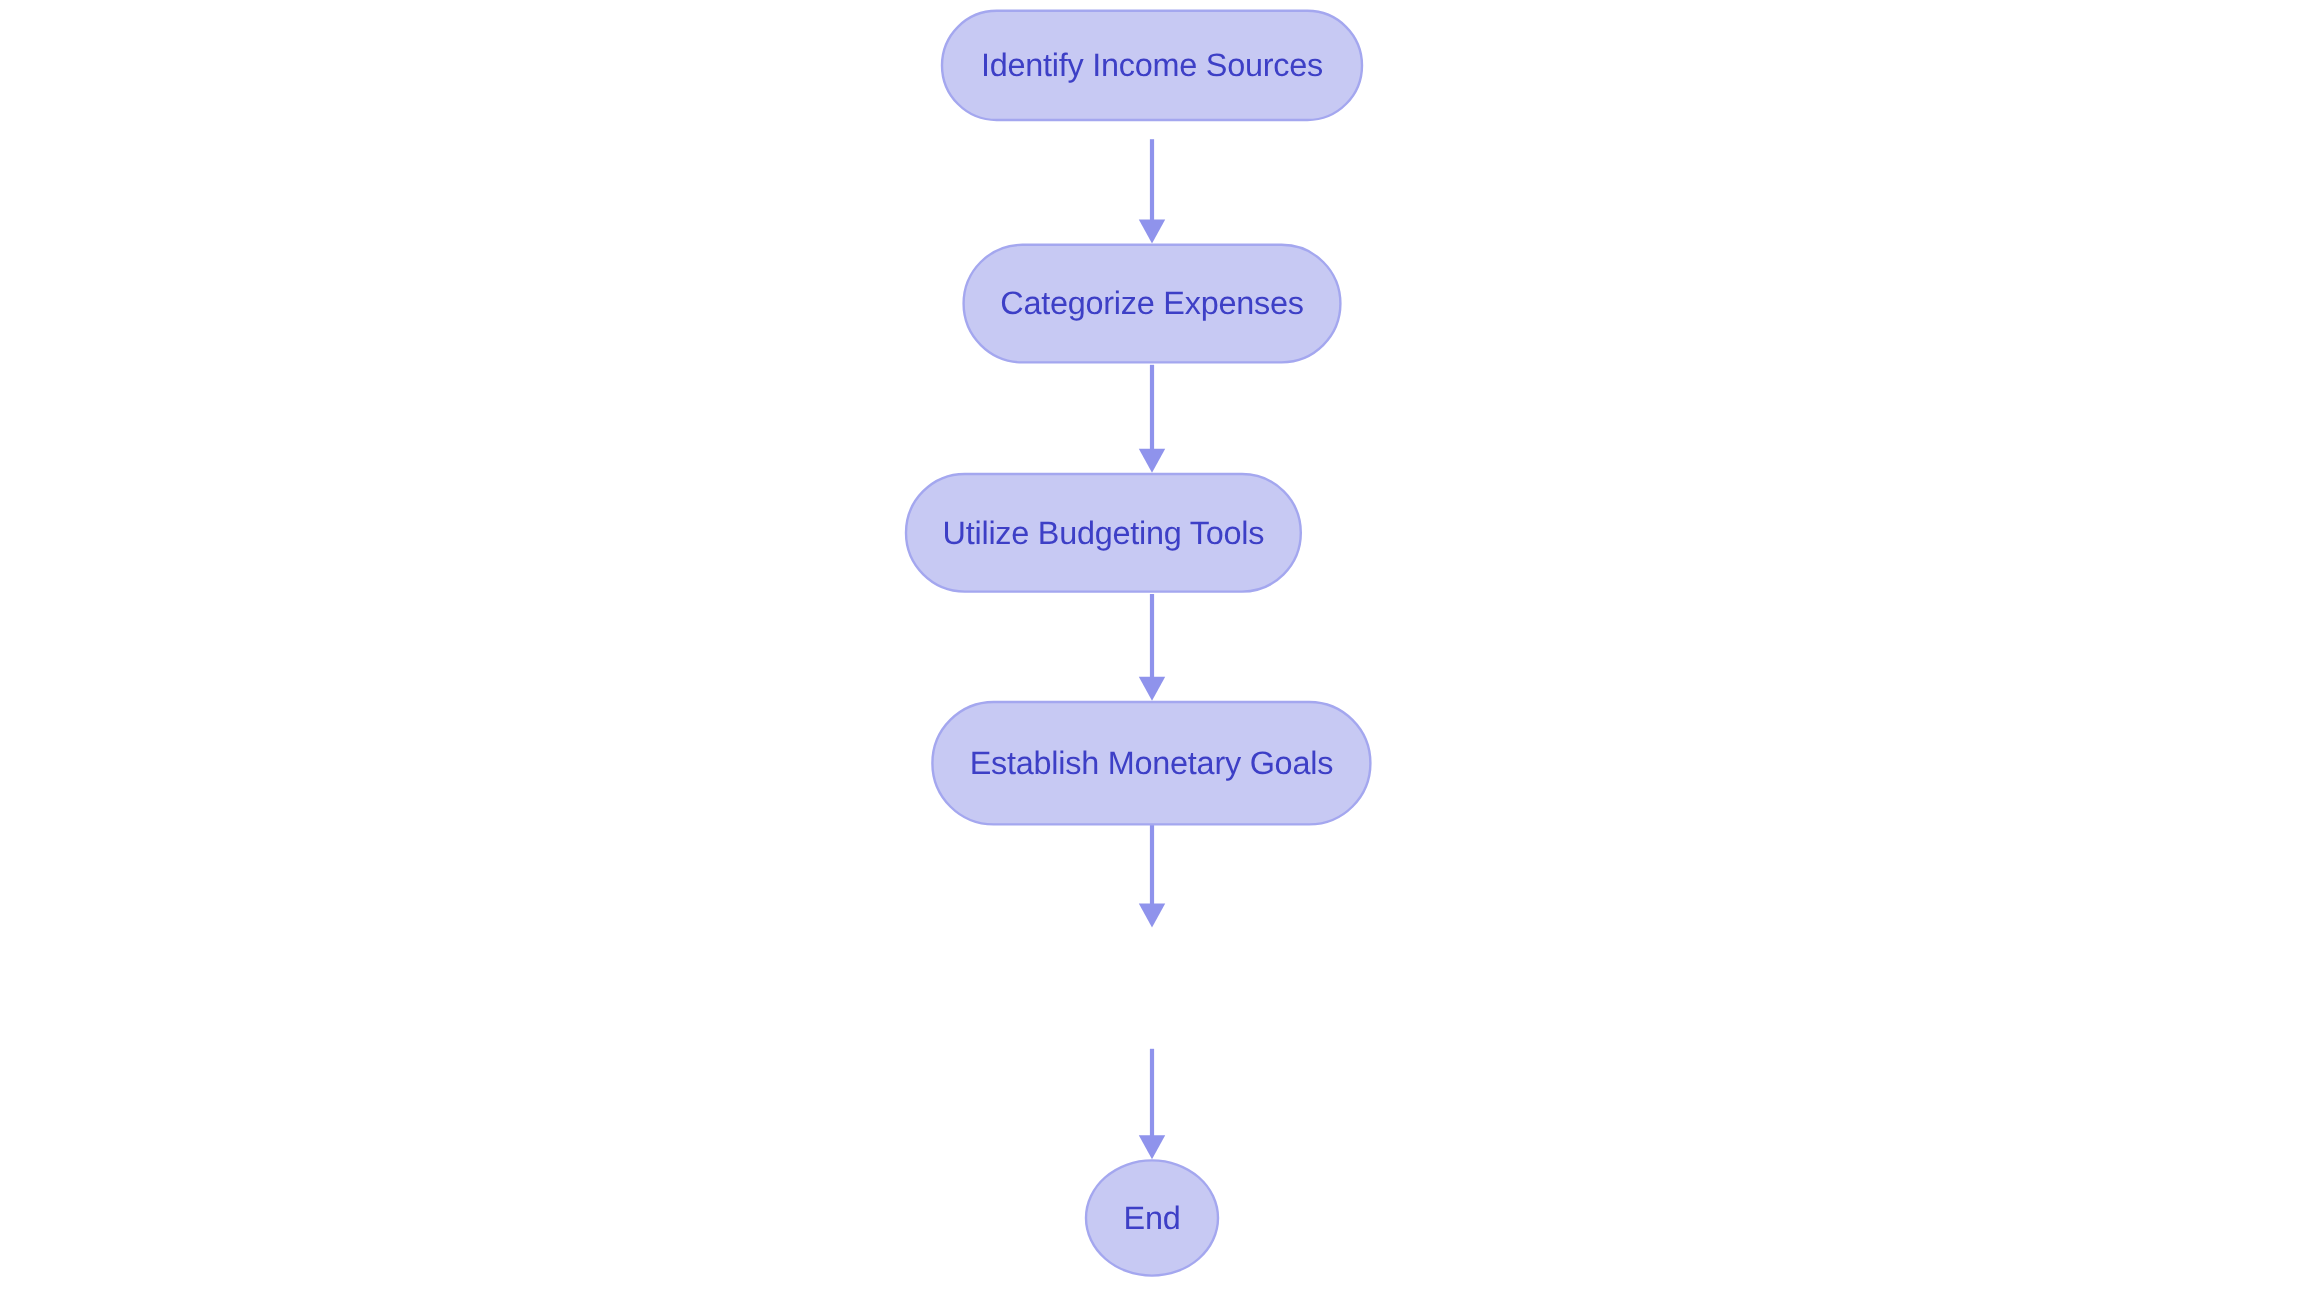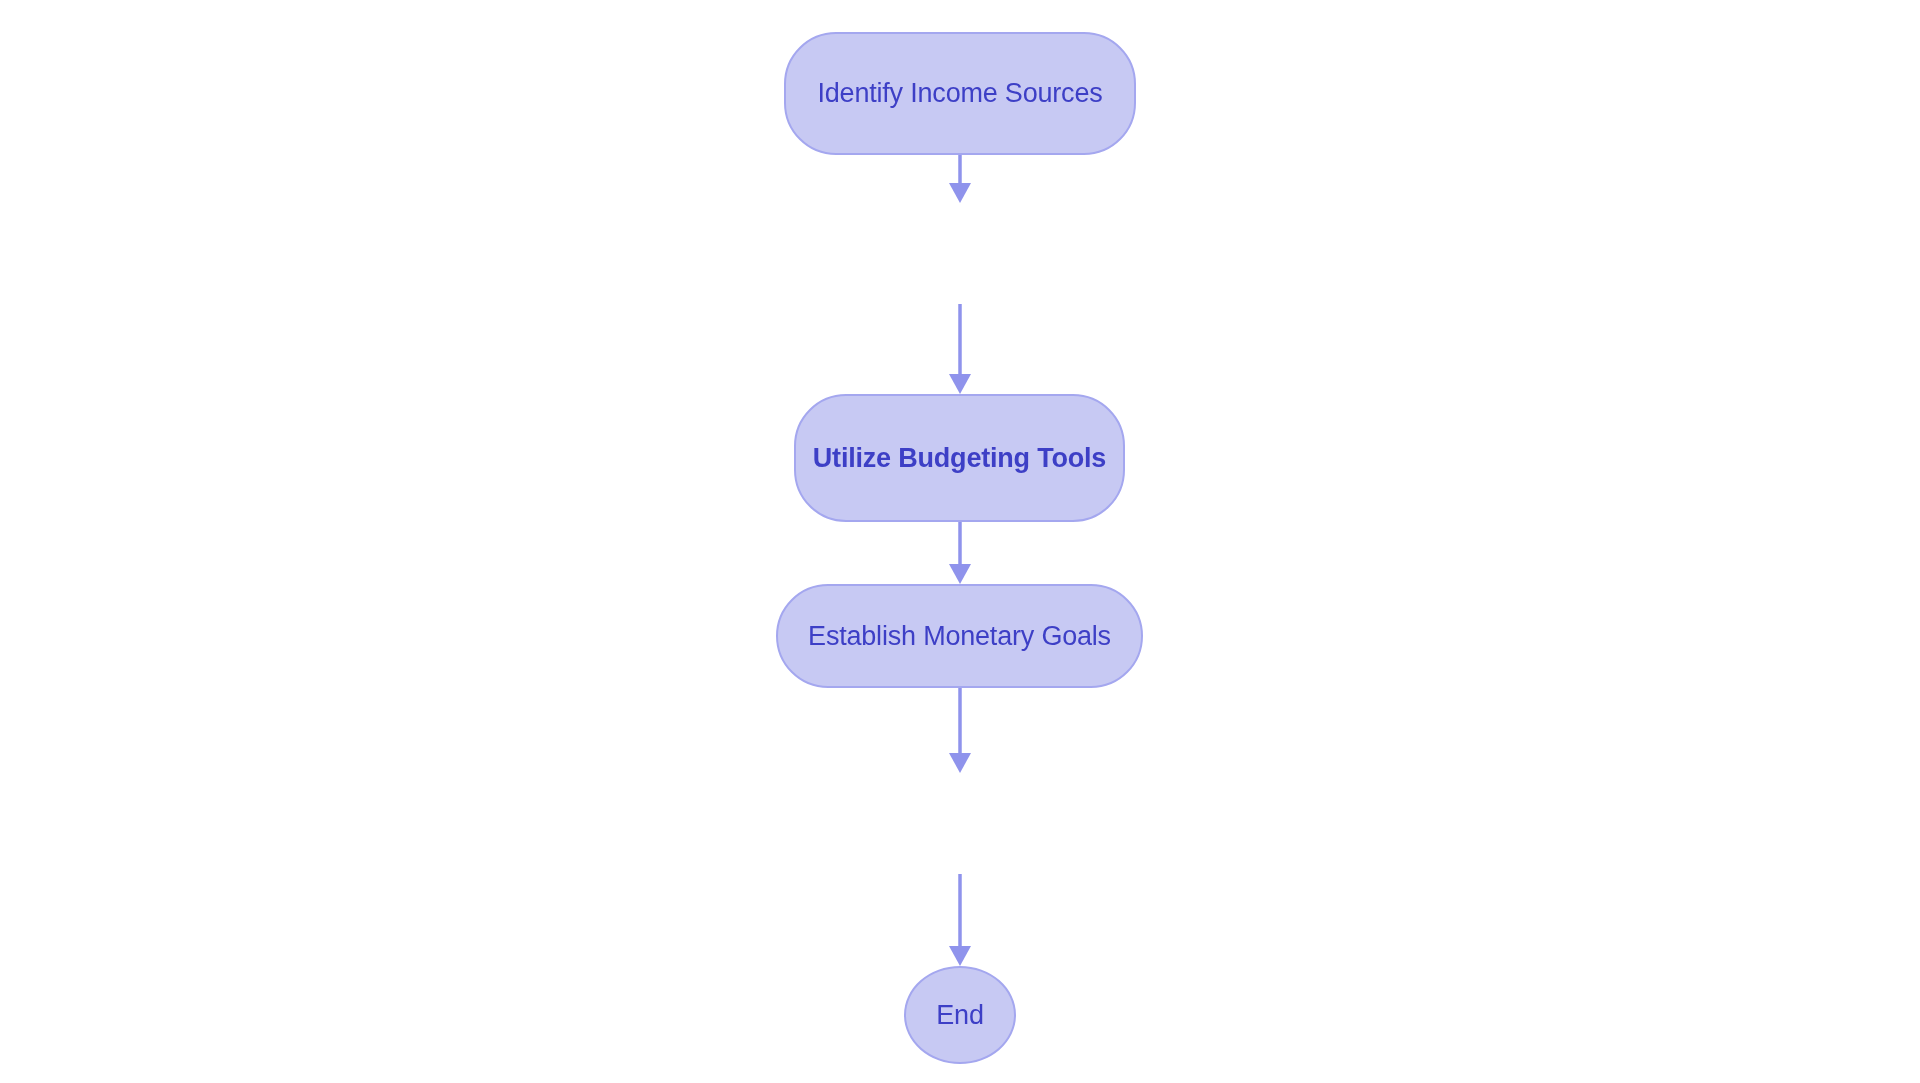--- a/index.html
+++ b/index.html
@@ -35,23 +35,23 @@
     font-size: 27px;
     letter-spacing: -0.2px;
     white-space: nowrap;
     text-align: center;
   }
   .flow-node.circle {
     border-radius: 50%;
     text-align: right;
   }
   
-  .n0 { left: 784px; top: 32px;  width: 352px; height: 123px; }
+  .n0 { left: 784px; top: 8px;  width: 352px; height: 93px; }
   .n1 { left: 802px; top: 203px; width: 316px; height: 100px; }
-  .n2 { left: 794px; top: 394px; width: 331px; height: 128px; font-weight: bold; }
+  .n2 { left: 754px; top: 394px; width: 331px; height: 100px; }
   .n3 { left: 776px; top: 584px; width: 367px; height: 104px; }
   .n4 { left: 773px; top: 773px; width: 373px; height: 100px; }
   .n5 { left: 904px; top: 966px; width: 112px; height: 98px; }
   .edge-layer {
     position: absolute;
     left: 0;
     top: 0;
     width: 1920px;
     height: 1083px;
     pointer-events: none;
@@ -89,20 +89,21 @@
       <polygon class="arrow-head" points="949,753 971,753 960,773"></polygon>
     </g>
     <g>
       <line class="arrow-line" x1="960" y1="874" x2="960" y2="948"></line>
       <polygon class="arrow-head" points="949,946 971,946 960,966"></polygon>
     </g>
   </svg>
 
   <div class="flow-node n0">Identify Income Sources</div>
 
+  <div class="flow-node n1">Categorize Expenses</div>
 
   <div class="flow-node n2">Utilize Budgeting Tools</div>
 
   <div class="flow-node n3">Establish Monetary Goals</div>
 
 
   <div class="flow-node circle n5">End</div>
 
 </div>
 

